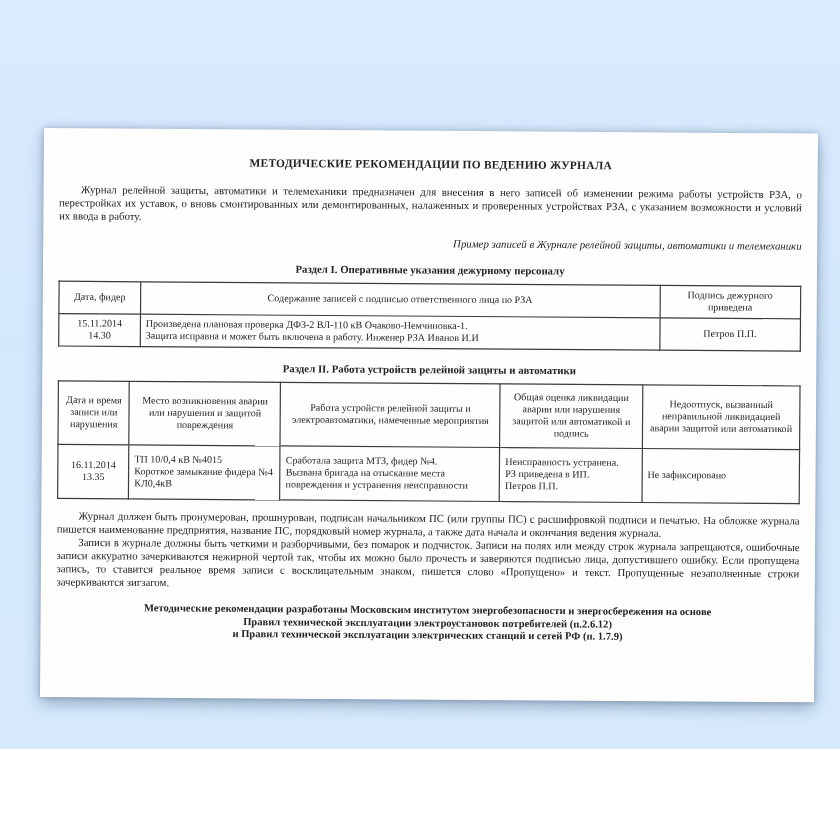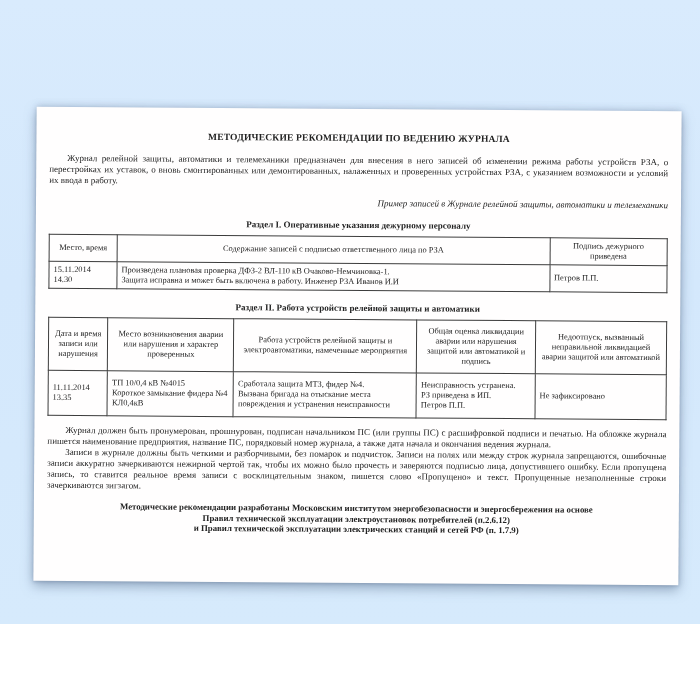--- a/index.html
+++ b/index.html
@@ -40,21 +40,21 @@
   table{
     width:100%;border-collapse:collapse;table-layout:fixed;
     margin-top:6px;font-size:8.4px;line-height:10px;color:#232323;
   }
   th,td{
     border:1px solid #3c3c3c;padding:2px 4px;vertical-align:middle;
     font-weight:normal;overflow:hidden;
   }
   th{text-align:center;}
   td{text-align:left;}
-  td.center{margin-left:10px;}
+  td.center{text-align:center;margin-left:10px;}
   .pre{white-space:pre-line;}
   .t1 th{height:22px;}
   .t1 td{height:22px;}
   .t2 th{height:48px;}
   .t2 td{height:40px;}
   p.p2{margin-top:9px;}
   .doc-footer{
     font-size:8.8px;font-weight:bold;text-align:center;line-height:10.5px;margin-top:10px;
   }
 </style>
@@ -74,21 +74,21 @@
       <div class="section-heading">Раздел I. Оперативные указания дежурному персоналу</div>
 
       <table class="t1">
         <colgroup>
           <col style="width:11%">
             <col style="width:70%">
             <col style="width:19%">
         </colgroup>
         <tbody>
           <tr>
-            <th>Место, время</th>
+            <th>Дата, фидер</th>
             <th>Содержание записей с подписью ответственного лица по РЗА</th>
             <th>Подпись дежурного приведена</th>
           </tr>
           <tr>
             <td class="center pre">15.11.2014
 14.30</td>
             <td class="pre">Произведена плановая проверка ДФЗ-2 ВЛ-110 кВ Очаково-Немчиновка-1.
 Защита исправна и может быть включена в работу. Инженер РЗА Иванов И.И</td>
             <td class="center">Петров П.П.</td>
           </tr>
@@ -101,27 +101,27 @@
         <colgroup>
           <col style="width:9.6%">
             <col style="width:20.4%">
             <col style="width:29.6%">
             <col style="width:19.2%">
             <col style="width:21.2%">
         </colgroup>
         <tbody>
           <tr>
             <th>Дата и время записи или нарушения</th>
-            <th>Место возникновения аварии или нарушения и характер проверенных</th>
+            <th>Место возникновения аварии или нарушения и защитой повреждения</th>
             <th>Работа устройств релейной защиты и электроавтоматики, намеченные мероприятия</th>
             <th>Общая оценка ликвидации аварии или нарушения защитой или автоматикой и подпись</th>
             <th>Недоотпуск, вызванный неправильной ликвидацией аварии защитой или автоматикой</th>
           </tr>
           <tr>
-            <td class="center pre">11.11.2014
+            <td class="center pre">16.11.2014
 13.35</td>
             <td class="pre">ТП 10/0,4 кВ №4015
 Короткое замыкание фидера №4
 КЛ0,4кВ</td>
             <td class="pre">Сработала защита МТЗ, фидер №4.
 Вызвана бригада на отыскание места повреждения и устранения неисправности</td>
             <td class="pre">Неисправность устранена.
 РЗ приведена в ИП.
 Петров П.П.</td>
             <td>Не зафиксировано</td>

